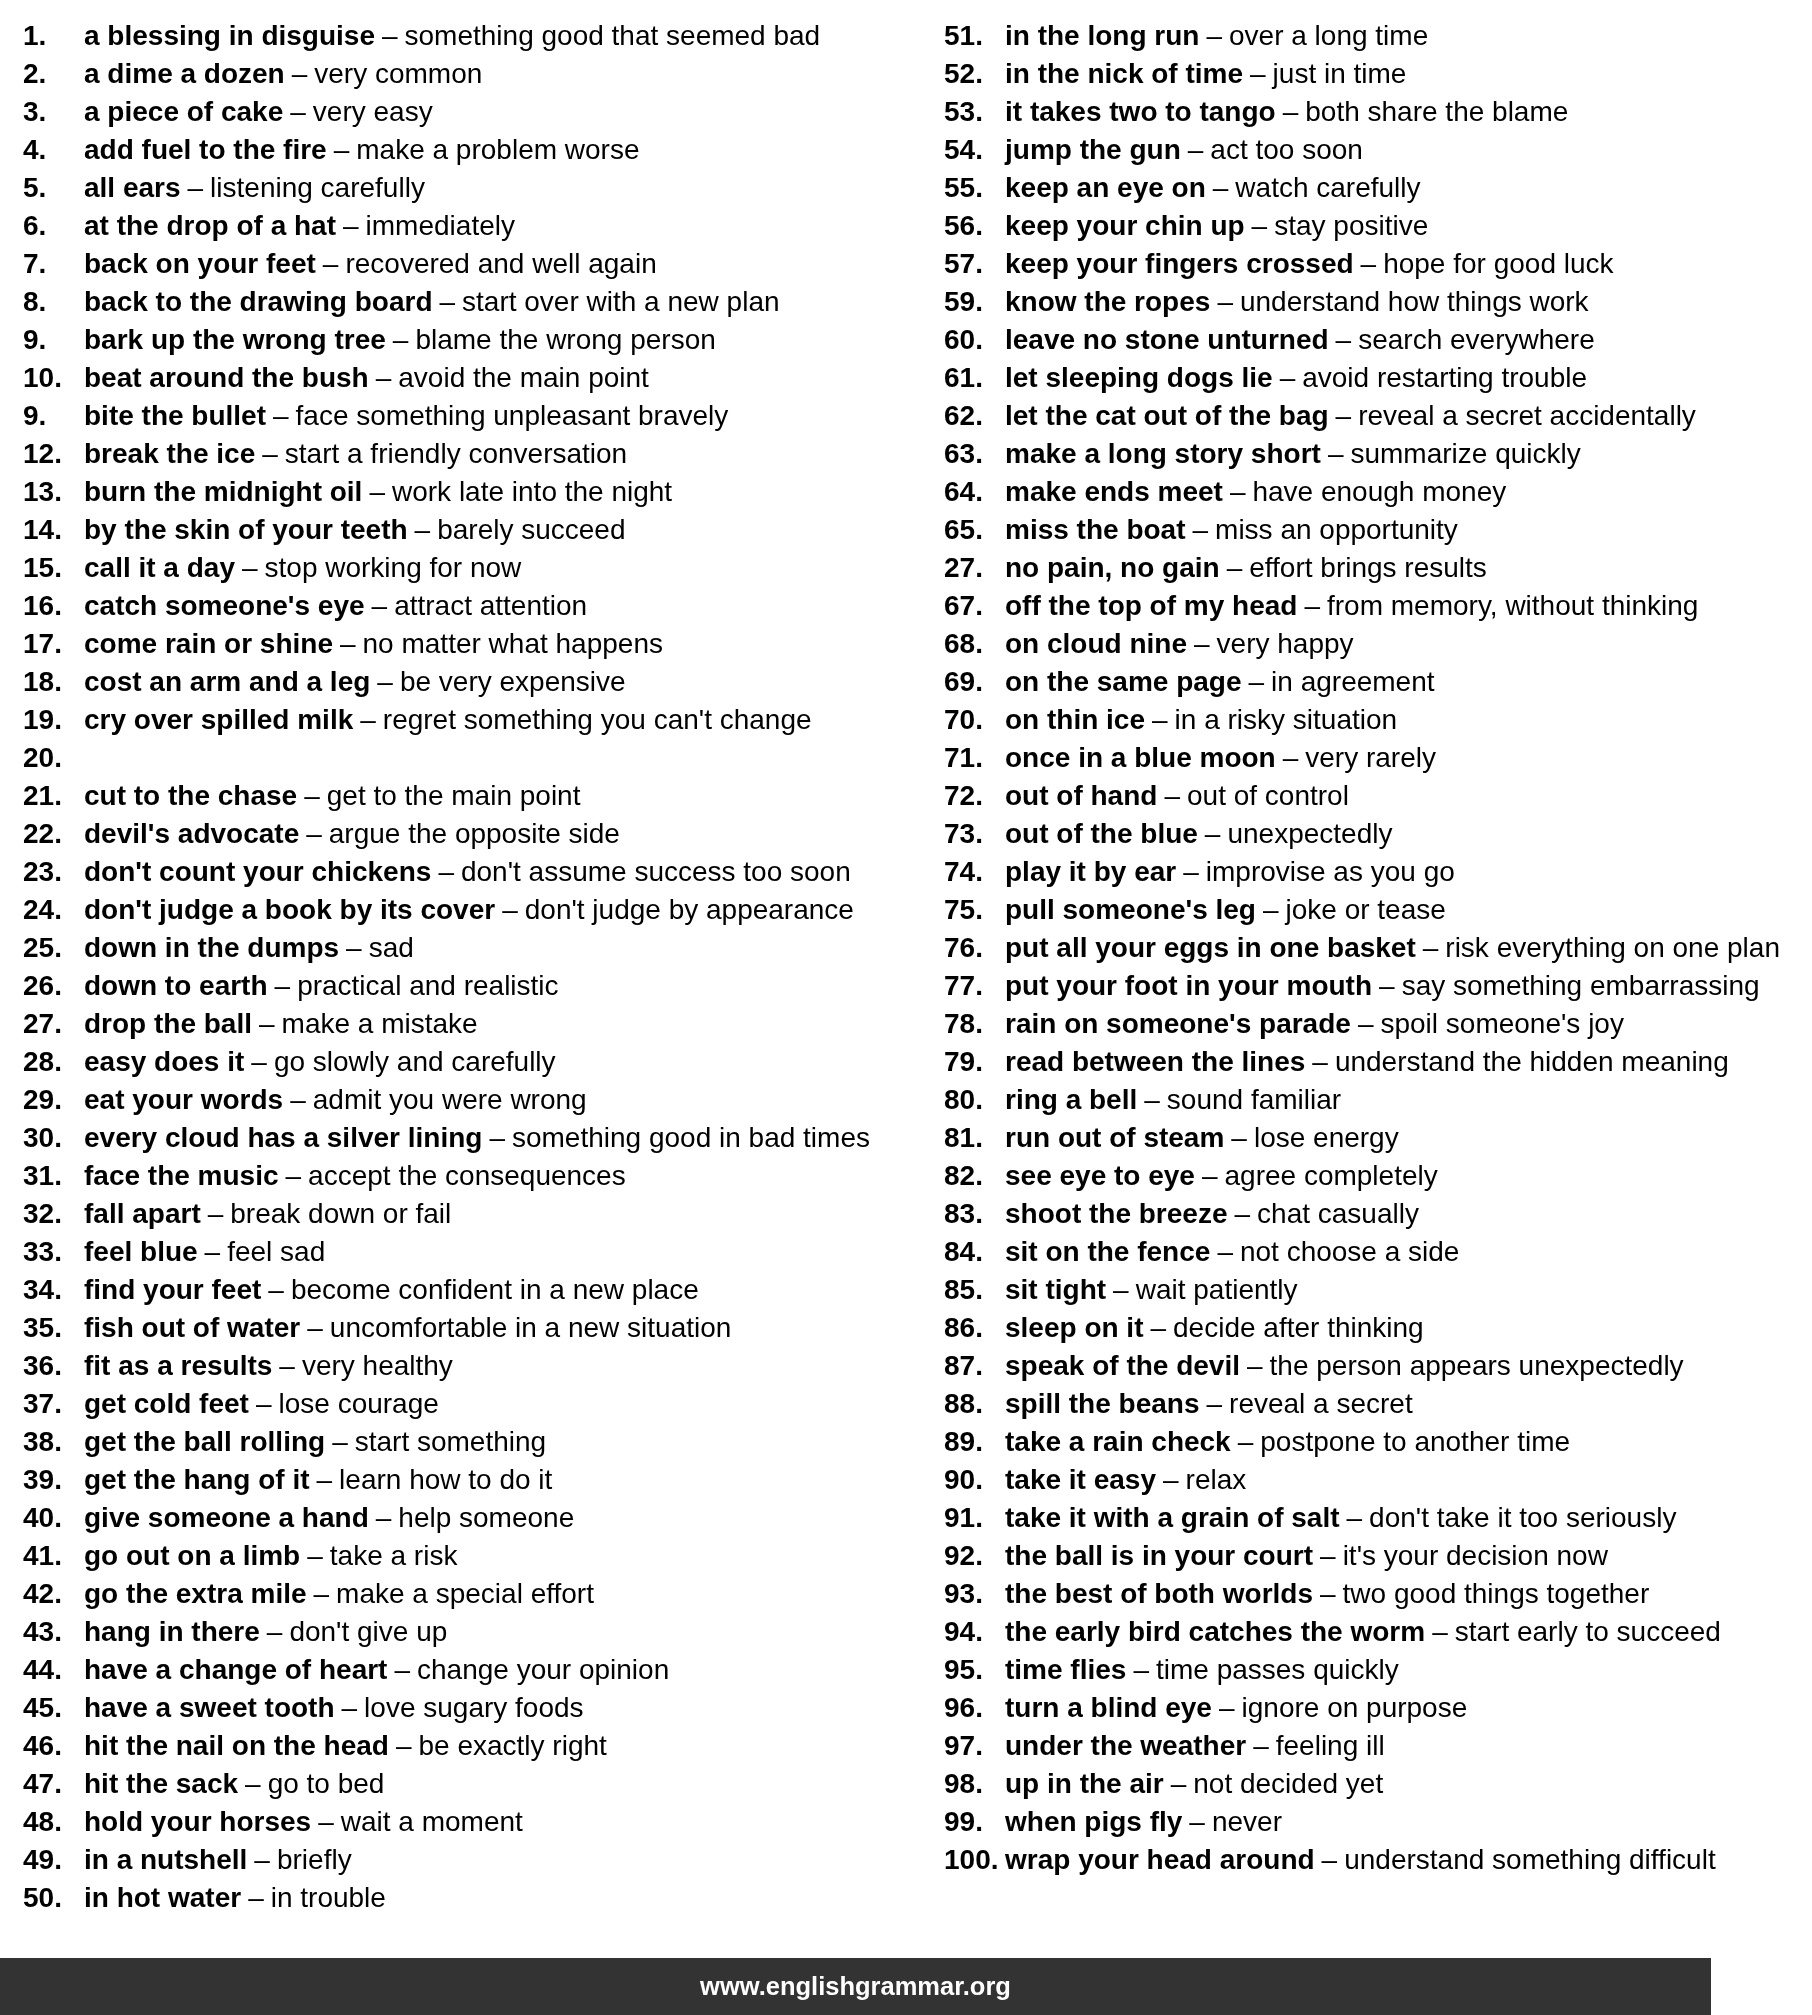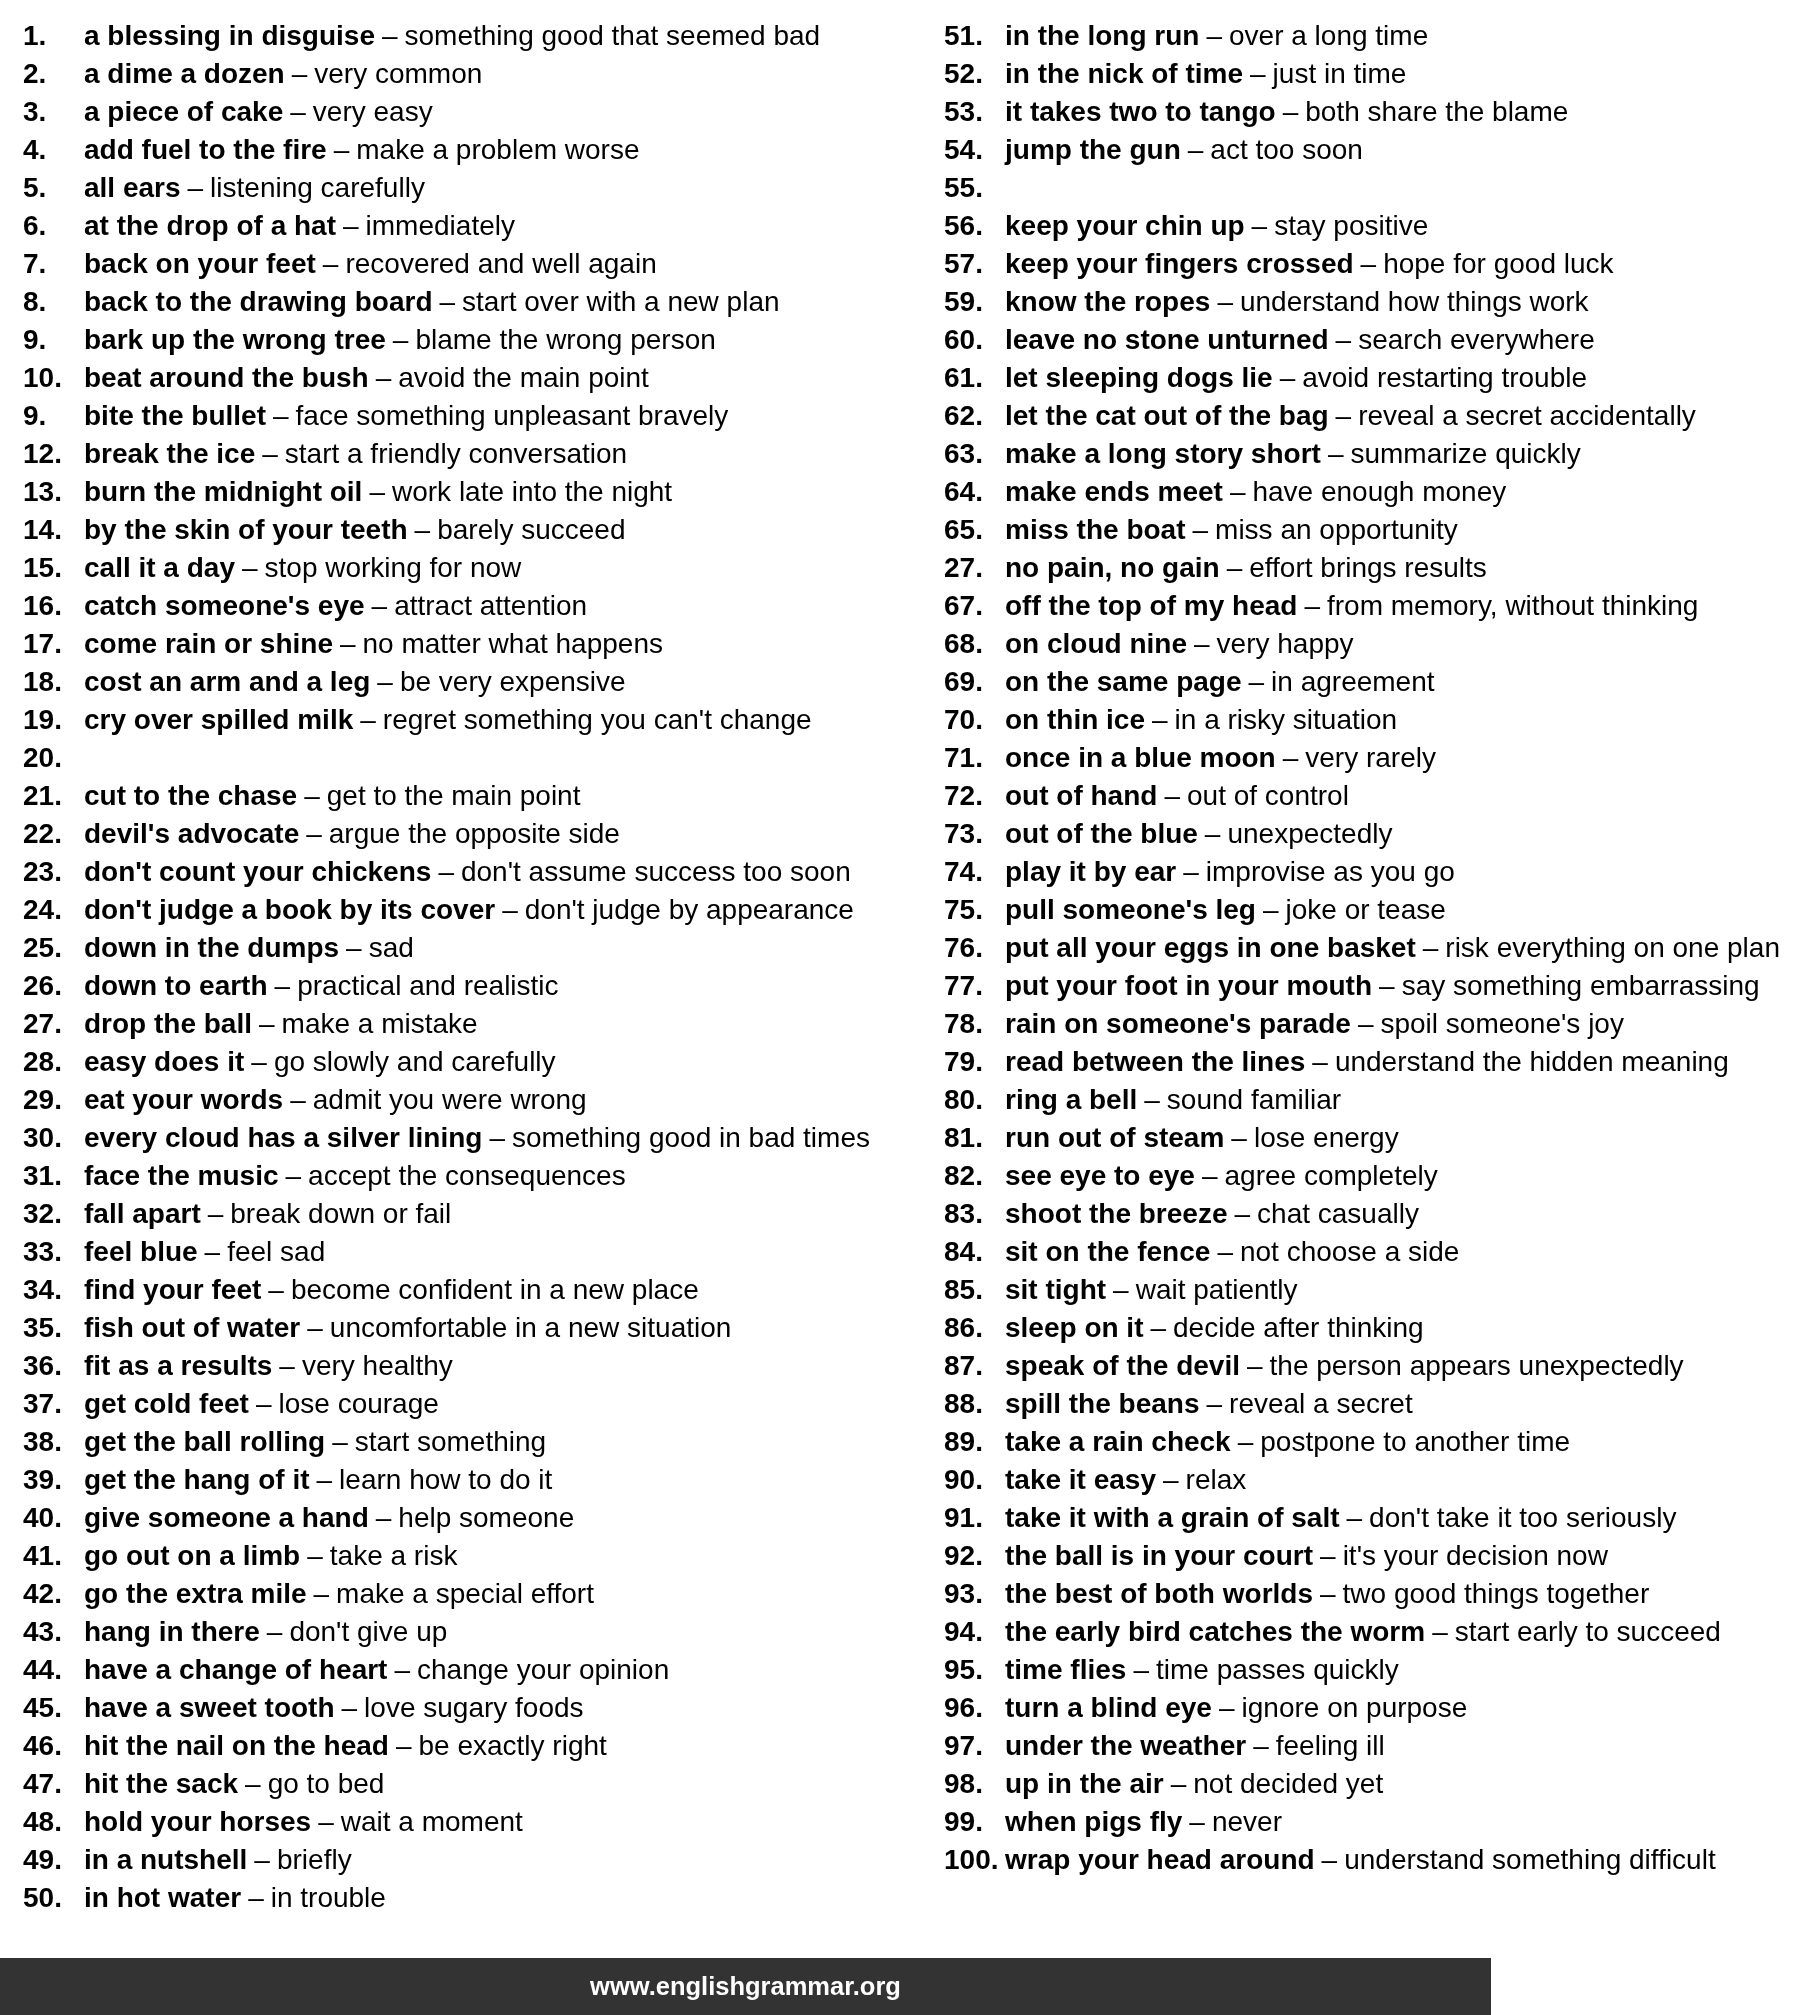--- a/index.html
+++ b/index.html
@@ -6,21 +6,21 @@
   body { width:1813px; height:2015px; position:relative; overflow:hidden;
          font-family:"Liberation Sans", sans-serif; color:#000; }
   .col { position:absolute; top:16.6px; }
   .col.left { left:23px; width:891px; }
   .col.right { left:931px; width:879px; }
   .row { height:38px; line-height:38px; font-size:28px; white-space:nowrap; display:flex; }
   .num { font-weight:bold; width:61px; flex:none; }
   .right .num { width:61px;margin-left:13px; }
   .phrase { font-weight:bold; }
   .dash { padding:0 0.25em; }
-  .footer { position:absolute; left:0; top:1958px; width:1491px; height:57px;
+  .footer { position:absolute; left:0; top:1958px; width:1711px; height:57px;
             background:#333333; display:flex; align-items:center; justify-content:center; }
   .footer span { color:#ffffff; font-weight:bold; font-size:25.5px; }
 </style>
 </head>
 <body>
 
 <div class="col left">
     <div class="row">
       <span class="num">1.</span>
       <span><span class="phrase">a blessing in disguise</span><span class="dash">–</span><span>something good that seemed bad</span></span>
@@ -233,20 +233,21 @@
     <div class="row">
       <span class="num">53.</span>
       <span><span class="phrase">it takes two to tango</span><span class="dash">–</span><span>both share the blame</span></span>
     </div>
     <div class="row">
       <span class="num">54.</span>
       <span><span class="phrase">jump the gun</span><span class="dash">–</span><span>act too soon</span></span>
     </div>
     <div class="row">
       <span class="num">55.</span>
+      <span><span class="phrase">keep an eye on</span><span class="dash">–</span><span>watch carefully</span></span>
     </div>
     <div class="row">
       <span class="num">56.</span>
       <span><span class="phrase">keep your chin up</span><span class="dash">–</span><span>stay positive</span></span>
     </div>
     <div class="row">
       <span class="num">57.</span>
       <span><span class="phrase">keep your fingers crossed</span><span class="dash">–</span><span>hope for good luck</span></span>
     </div>
     <div class="row">

